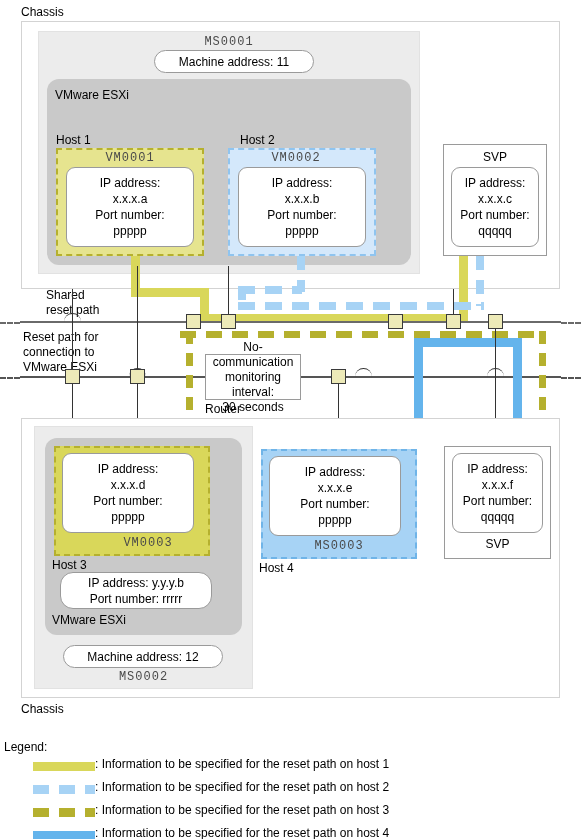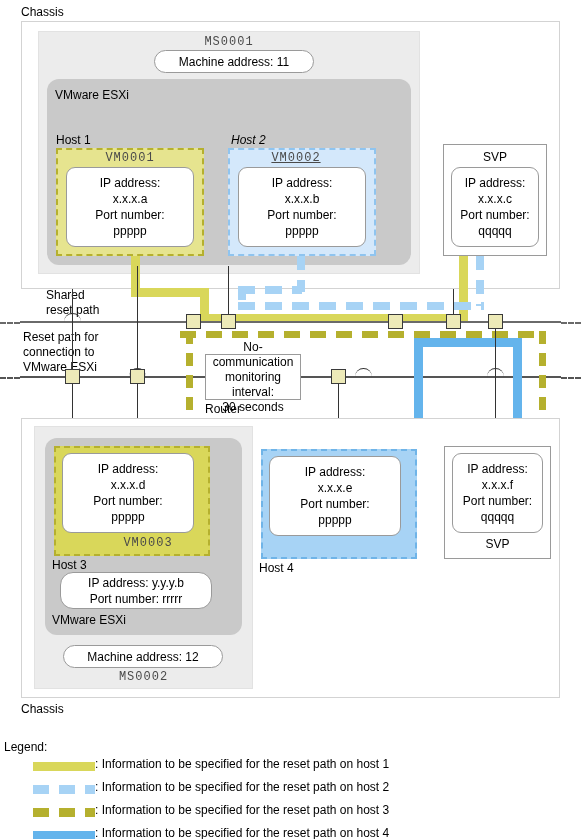--- a/index.html
+++ b/index.html
@@ -101,23 +101,23 @@
   <div class="abs txt" style="left:55px;top:88px;">VMware ESXi</div>
 
   <div class="abs txt" style="left:56px;top:133px;">Host 1</div>
   <div class="abs vm-yellow" style="left:56px;top:148px;width:148px;height:108px;"></div>
   <div class="abs mono ctr" style="left:56px;top:151px;width:148px;">VM0001</div>
   <div class="abs rrect txt" style="left:66px;top:167px;width:128px;height:80px;white-space:pre-line;line-height:16px;">IP address:
 x.x.x.a
 Port number:
 ppppp</div>
 
-  <div class="abs txt" style="left:231px;top:133px;font-style:italic;">Host 2</div>
+  <div class="abs txt" style="left:240px;top:133px;">Host 2</div>
   <div class="abs vm-blue" style="left:228px;top:148px;width:148px;height:108px;"></div>
-  <div class="abs mono ctr" style="left:228px;top:151px;width:136px;text-decoration:underline;">VM0002</div>
+  <div class="abs mono ctr" style="left:228px;top:151px;width:136px;">VM0002</div>
   <div class="abs rrect txt" style="left:238px;top:167px;width:128px;height:80px;white-space:pre-line;line-height:16px;">IP address:
 x.x.x.b
 Port number:
 ppppp</div>
 
   <div class="abs plainbox" style="left:443px;top:144px;width:104px;height:112px;"></div>
   <div class="abs txt ctr" style="left:443px;top:150px;width:104px;">SVP</div>
   <div class="abs rrect txt" style="left:451px;top:167px;width:88px;height:80px;white-space:pre-line;line-height:16px;">IP address:
 x.x.x.c
 Port number:
@@ -205,20 +205,21 @@
 Port number:
 ppppp</div>
   <div class="abs mono ctr" style="left:54px;top:536px;width:156px;padding-left:16px;">VM0003</div>
   <div class="abs txt" style="left:52px;top:558px;">Host 3</div>
 
   <div class="abs vm-blue-solid" style="left:261px;top:449px;width:156px;height:110px;"></div>
   <div class="abs rrect txt" style="left:269px;top:456px;width:132px;height:80px;white-space:pre-line;line-height:16px;">IP address:
 x.x.x.e
 Port number:
 ppppp</div>
+  <div class="abs mono ctr" style="left:261px;top:539px;width:156px;">MS0003</div>
   <div class="abs txt" style="left:259px;top:561px;">Host 4</div>
 
   <div class="abs plainbox" style="left:444px;top:446px;width:107px;height:113px;"></div>
   <div class="abs rrect txt" style="left:452px;top:453px;width:91px;height:80px;white-space:pre-line;line-height:16px;">IP address:
 x.x.x.f
 Port number:
 qqqqq</div>
   <div class="abs txt ctr" style="left:444px;top:537px;width:107px;">SVP</div>
 
   <div class="abs txt" style="left:4px;top:740px;">Legend:</div>

